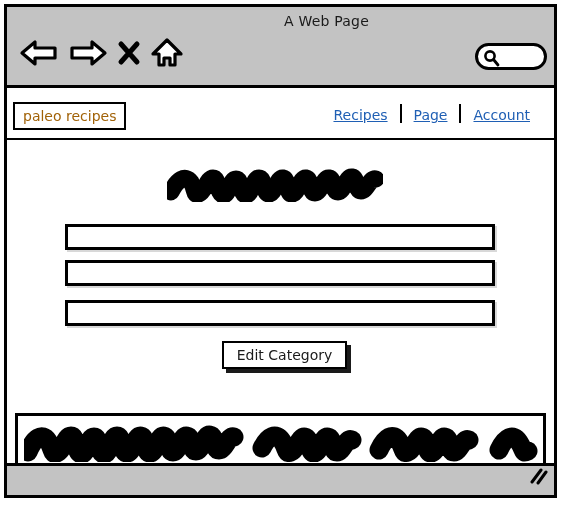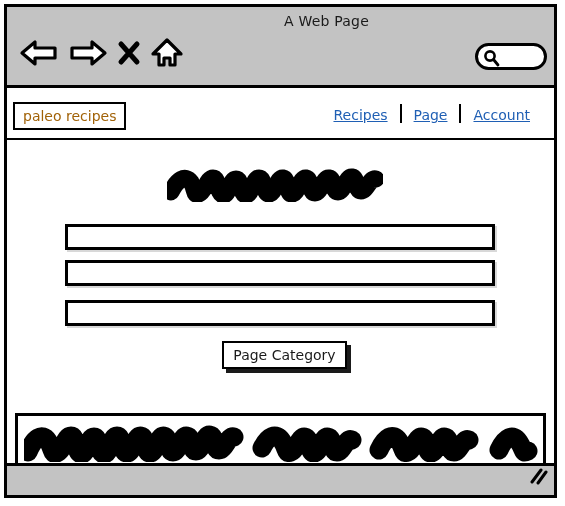--- a/index.html
+++ b/index.html
@@ -306,21 +306,21 @@
                  C154 25, 156 9, 162 10 C168 11, 165 24, 171 24
                  C177 24, 179 8, 185 9 C191 10, 188 23, 194 23
                  C200 23, 203 9, 209 11" fill="none" stroke="#000000" stroke-width="17" stroke-linecap="round" stroke-linejoin="round"></path>
       </svg>
     </div>
 
     <div id="field-1" class="form-field"></div>
     <div id="field-2" class="form-field"></div>
     <div id="field-3" class="form-field"></div>
 
-    <div id="edit-category-button">Page Category</div>
+    <div id="edit-category-button">Edit Category</div>
 
     <div id="footer-panel">
       <div id="footer-scribble">
         <svg width="515" height="40" viewBox="0 0 515 40" preserveAspectRatio="none">
 
           <path d="M4 30 C10 16, 18 10, 24 19 C30 28, 27 33, 33 31
                    C39 29, 41 14, 47 14 C53 14, 51 31, 57 32
                    C63 33, 64 15, 70 15 C76 15, 74 32, 80 32
                    C86 32, 87 14, 93 14 C99 14, 97 31, 103 31
                    C109 31, 111 13, 117 14 C123 15, 120 31, 126 31

